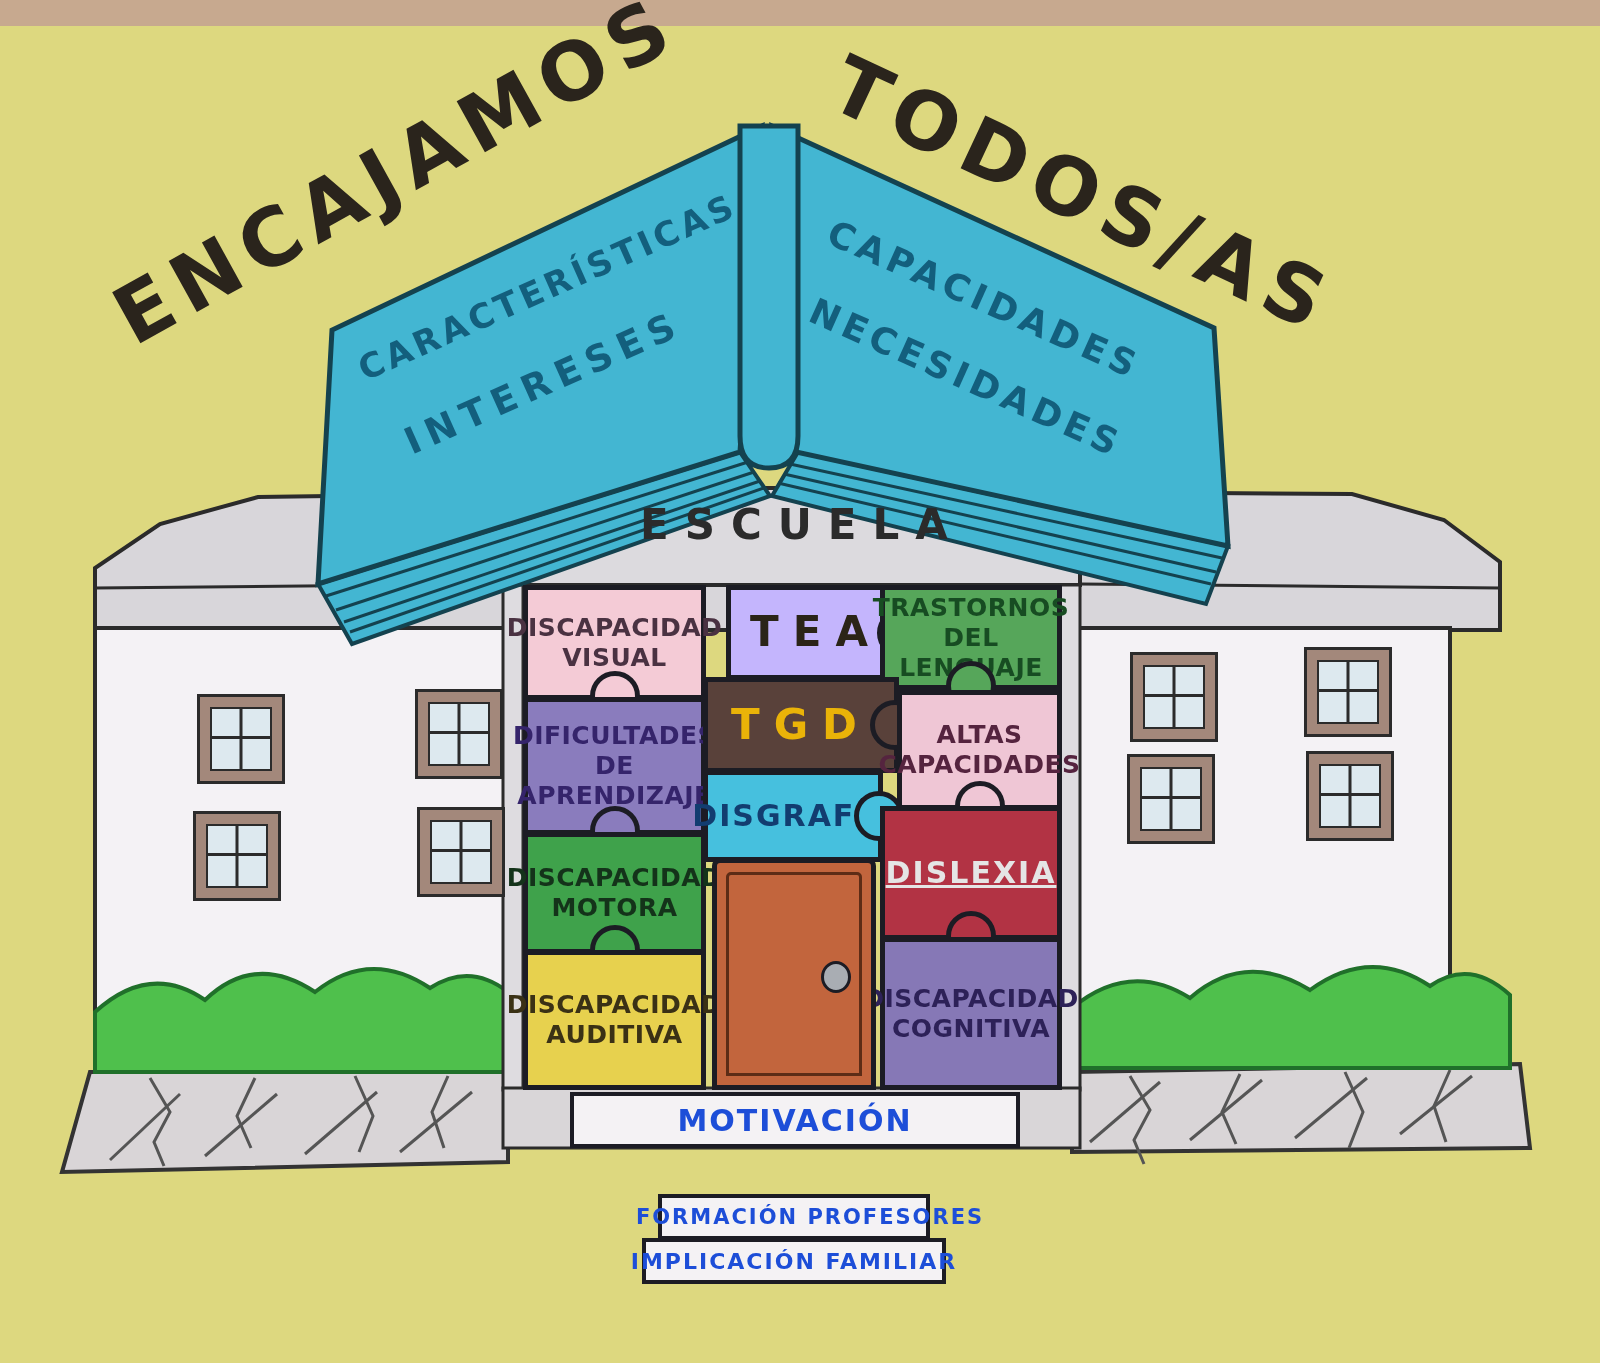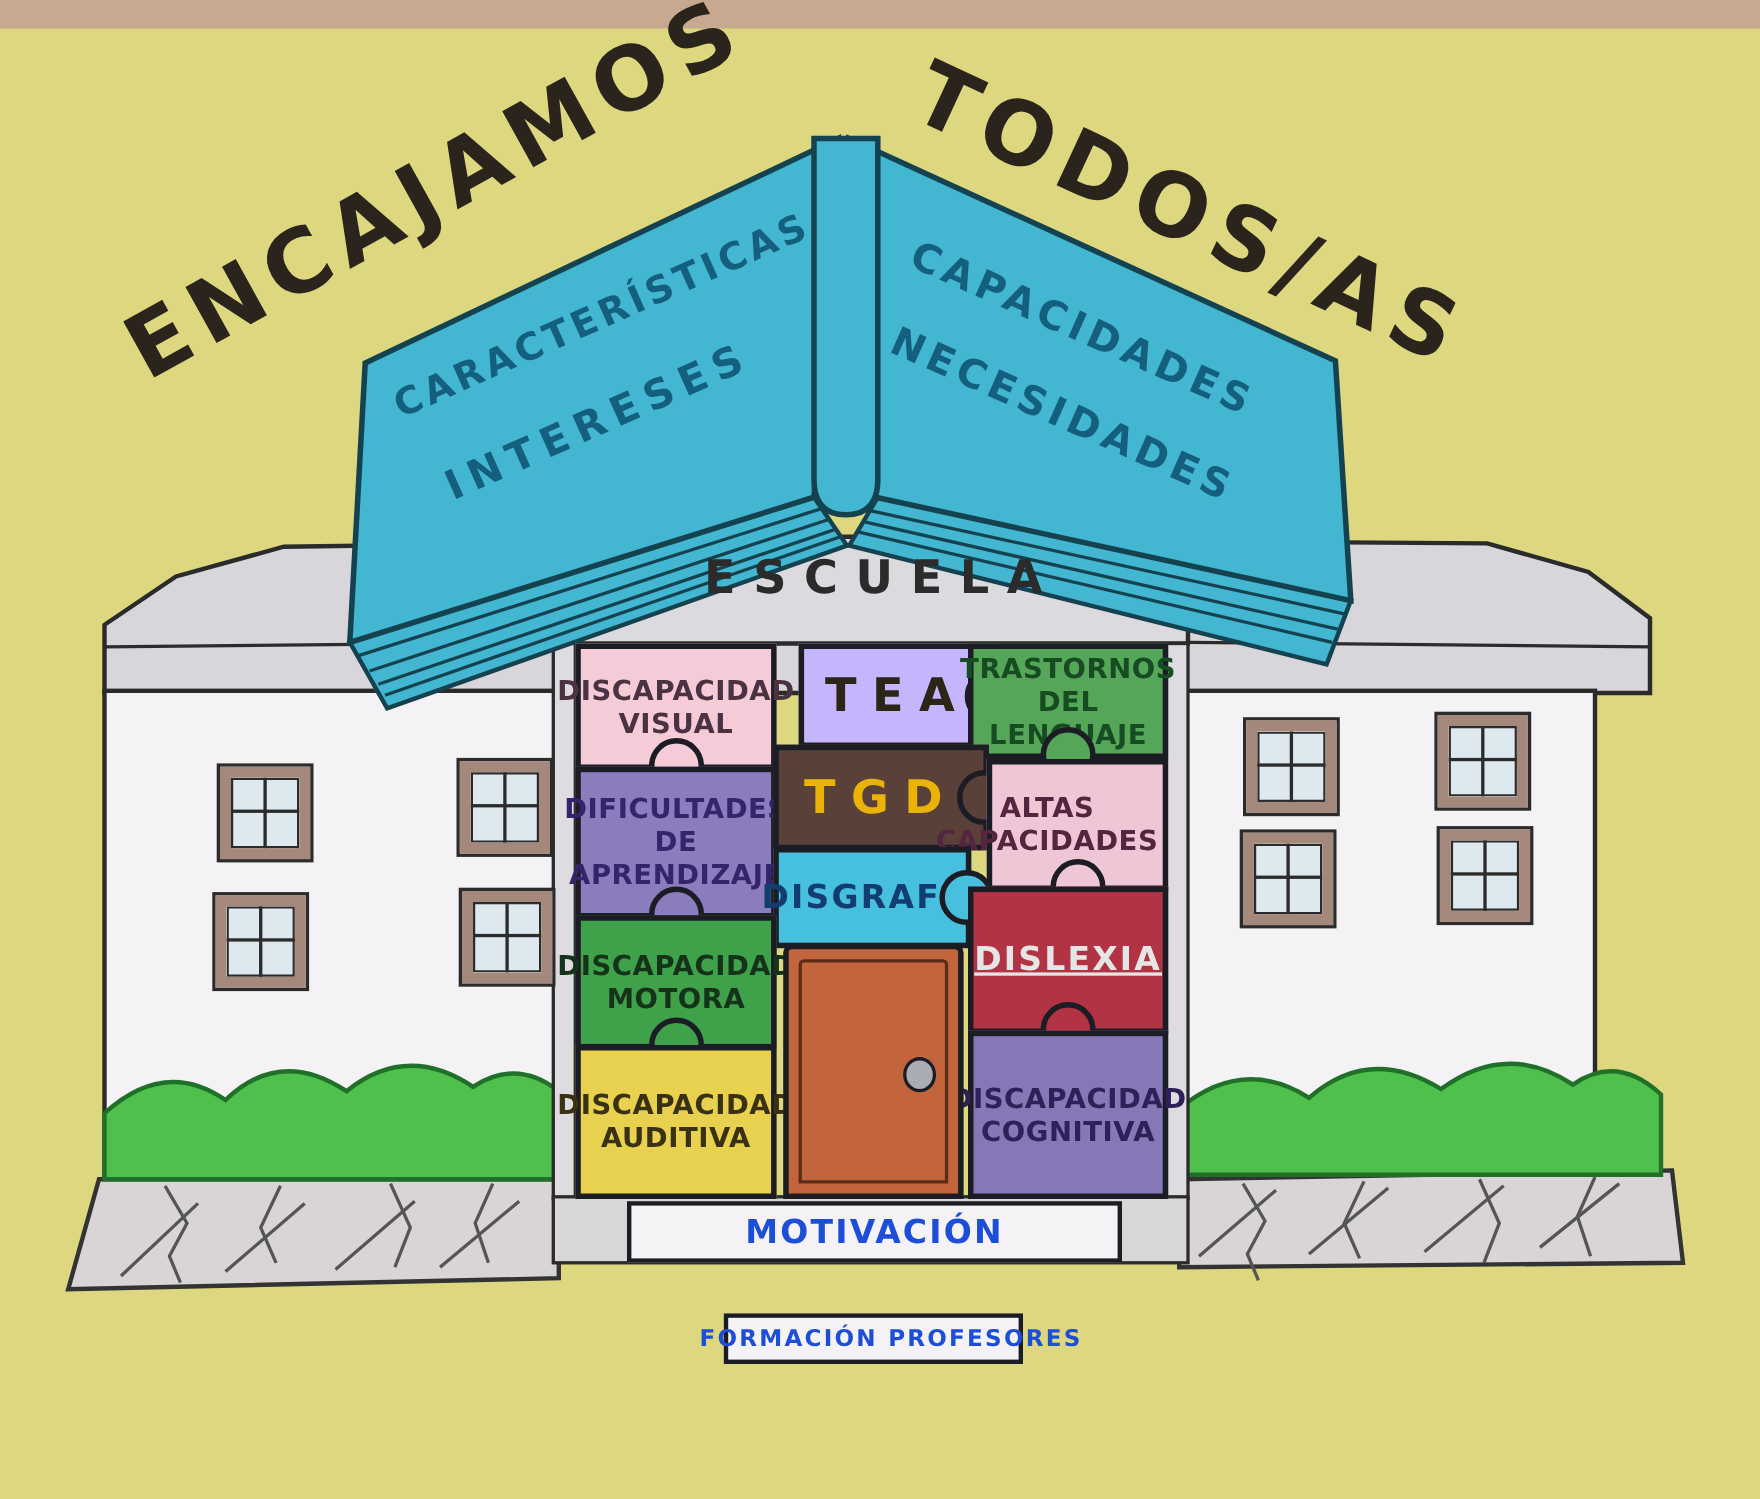--- a/index.html
+++ b/index.html
@@ -149,21 +149,21 @@
     </div>
   <div class="piece tab-b" style="left: 880px; top: 585px; width: 182px; height: 105px; background: rgb(86, 166, 90);">
       <span class="piece-label" style="color: rgb(23, 76, 34);">TRASTORNOS DEL LENGUAJE</span>
     </div>
   <div class="piece tab-b" style="left: 523px; top: 697px; width: 183px; height: 138px; background: rgb(138, 124, 189);">
       <span class="piece-label" style="color: rgb(53, 36, 107);">DIFICULTADES DE APRENDIZAJE</span>
     </div>
   <div class="piece big tab-r" style="left: 703px; top: 677px; width: 196px; height: 96px; background: rgb(89, 65, 58);">
       <span class="piece-label" style="color: #eab308;">TGD</span>
     </div>
-  <div class="piece tab-b" style="left: 897px; top: 690px; width: 165px; height: 120px; background: rgb(239, 198, 213); justify-content: flex-end;">
+  <div class="piece tab-b" style="left: 897px; top: 690px; width: 165px; height: 120px; background: rgb(239, 198, 213);">
       <span class="piece-label" style="color: rgb(85, 36, 63);">ALTAS CAPACIDADES</span>
     </div>
   <div class="piece med tab-r" style="left: 703px; top: 770px; width: 180px; height: 92px; background: rgb(70, 192, 222);">
       <span class="piece-label" style="color: rgb(18, 61, 112);">DISGRAFÍA</span>
     </div>
   <div class="piece tab-b" style="left: 523px; top: 832px; width: 183px; height: 122px; background: rgb(63, 162, 75);">
       <span class="piece-label" style="color: rgb(20, 51, 26);">DISCAPACIDAD MOTORA</span>
     </div>
   <div class="piece med tab-b" style="left: 880px; top: 806px; width: 182px; height: 134px; background: rgb(178, 51, 68);">
       <span class="piece-label" style="color: #e5e5e5; text-decoration: underline;">DISLEXIA</span>
@@ -175,13 +175,14 @@
       <span class="piece-label" style="color: rgb(45, 33, 88);">DISCAPACIDAD COGNITIVA</span>
     </div>
 
   <div class="door">
     <div class="door-inner"></div>
     <div class="door-knob"></div>
   </div>
 
   <div class="step s0">MOTIVACIÓN</div>
   <div class="step s2">FORMACIÓN PROFESORES</div>
+  <div class="step s3">IMPLICACIÓN FAMILIAR</div>
 </div>
 
 </body></html>

